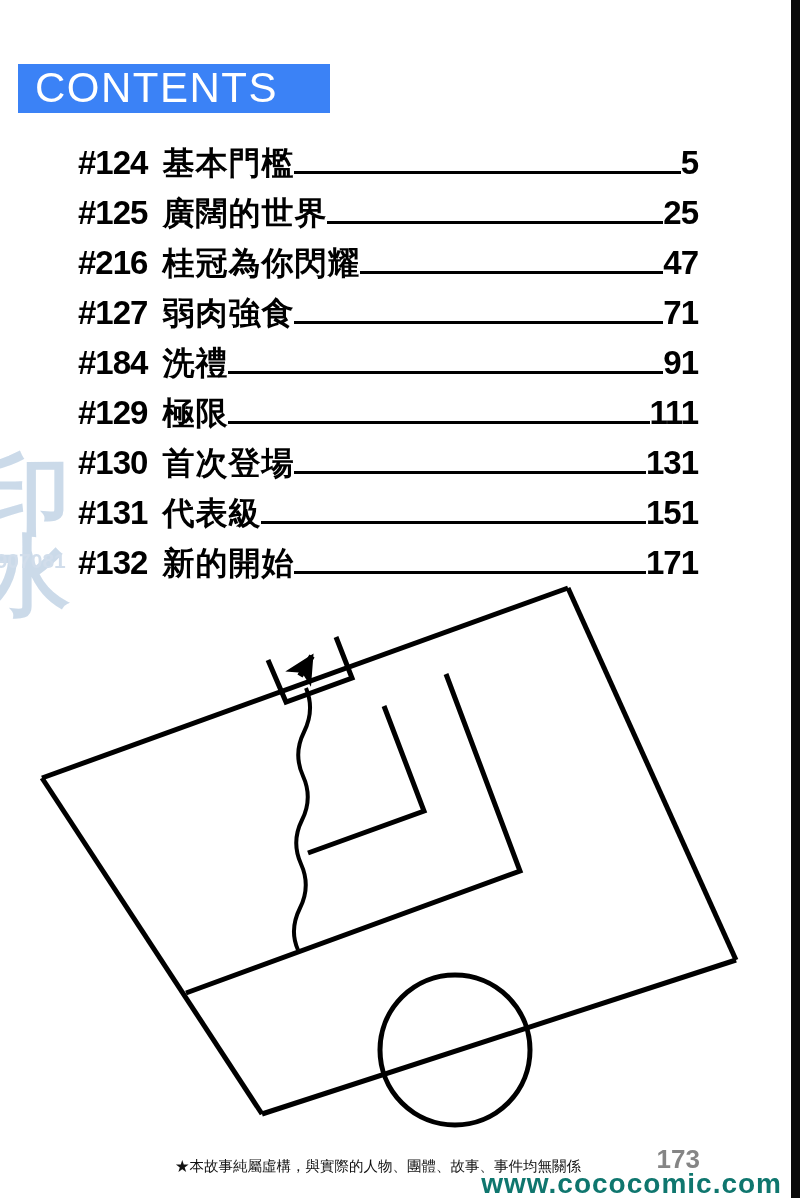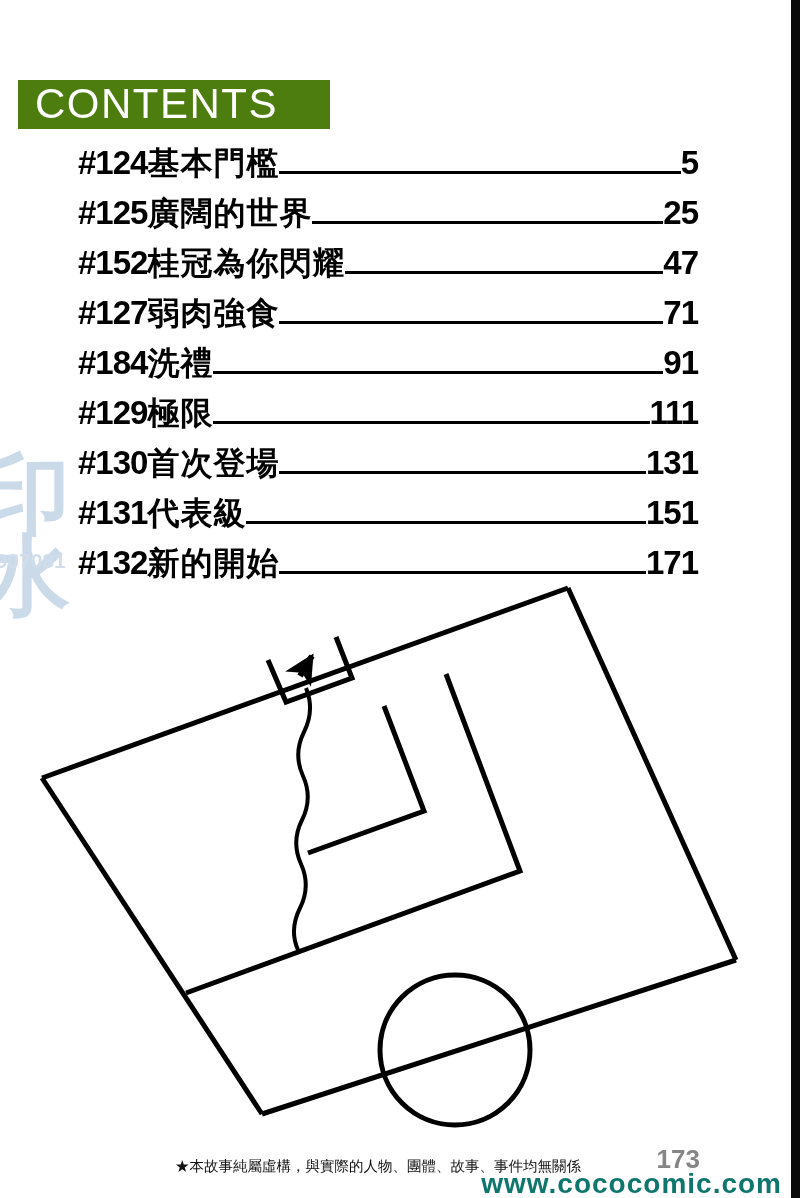--- a/index.html
+++ b/index.html
@@ -60,22 +60,21 @@
     color: #c9d8e8;
   }
 
   
   #contents-bar {
     position: absolute;
     left: 18px;
     top: 64px;
     width: 312px;
     height: 49px;
-    background: #4d7c0f;
-    margin-top: 16px;
+    background: #3b82f6;
   }
   #contents-bar span {
     position: absolute;
     left: 17px;
     top: 50%;
     transform: translateY(-52%);
     color: #ffffff;
     font-size: 42px;
     letter-spacing: 1.5px;
     font-weight: 400;
@@ -100,20 +99,21 @@
   .toc-num {
     font-size: 33px;
     font-weight: bold;
     letter-spacing: -1px;
     color: #000;
   }
   .toc-title {
     font-size: 32px;
     font-weight: bold;
     color: #000;
+    margin-left: 15px;
     letter-spacing: 1px;
   }
   .toc-leader {
     flex: 1 1 auto;
     height: 3px;
     background: #000;
     margin: 0 0 9px 0;
     min-width: 26px;
   }
   .toc-page {
@@ -187,21 +187,21 @@
     </div>
 
     <div class="toc-row">
       <span class="toc-num">#125</span>
       <span class="toc-title">廣闊的世界</span>
       <span class="toc-leader"></span>
       <span class="toc-page">25</span>
     </div>
 
     <div class="toc-row">
-      <span class="toc-num">#152</span>
+      <span class="toc-num">#216</span>
       <span class="toc-title">桂冠為你閃耀</span>
       <span class="toc-leader"></span>
       <span class="toc-page">47</span>
     </div>
 
     <div class="toc-row">
       <span class="toc-num">#127</span>
       <span class="toc-title">弱肉強食</span>
       <span class="toc-leader"></span>
       <span class="toc-page">71</span>

